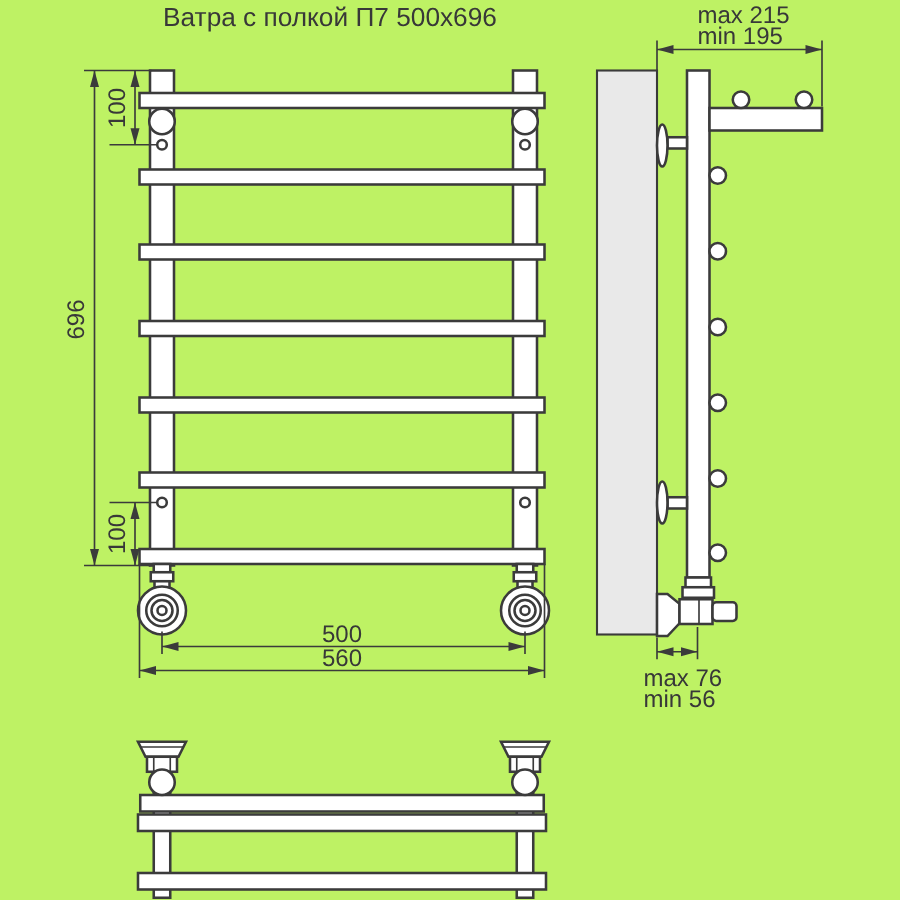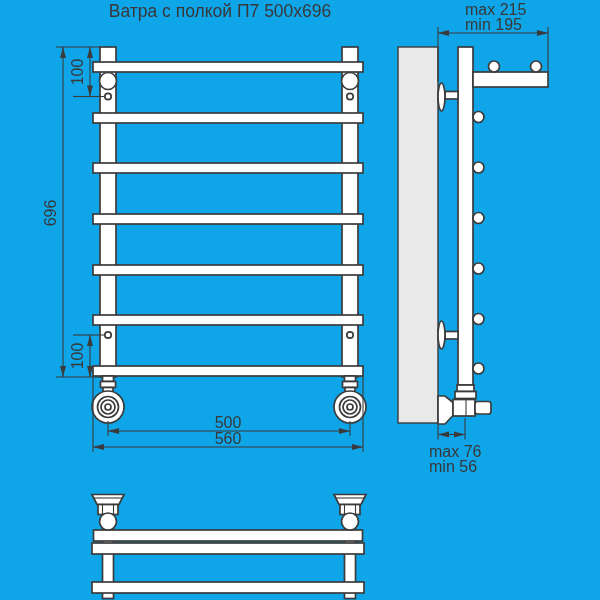--- a/index.html
+++ b/index.html
@@ -1,16 +1,16 @@
 <!DOCTYPE html>
 <html><head>
 <meta charset="utf-8">
 <style>
   html,body{margin:0;padding:0;background:#ffffff;}
-  .canvas{width:600px;height:600px;position:relative;background:#0ea5e9;overflow:hidden;}
+  .canvas{width:600px;height:600px;position:relative;background:#bef264;overflow:hidden;}
   svg{display:block;}
   svg text{fill:#383838;font-family:"Liberation Sans",sans-serif;}
   .title-text{font-size:17.5px;}
   .dim-text{font-size:16px;}
   .outline{fill:#ffffff;stroke:#3b3b3b;stroke-width:1.7;}
   .wall{fill:#e9e9e9;stroke:#3b3b3b;stroke-width:1.4;}
   .thin{fill:none;stroke:#3b3b3b;stroke-width:1.1;}
 </style>
 </head>
 <body>

